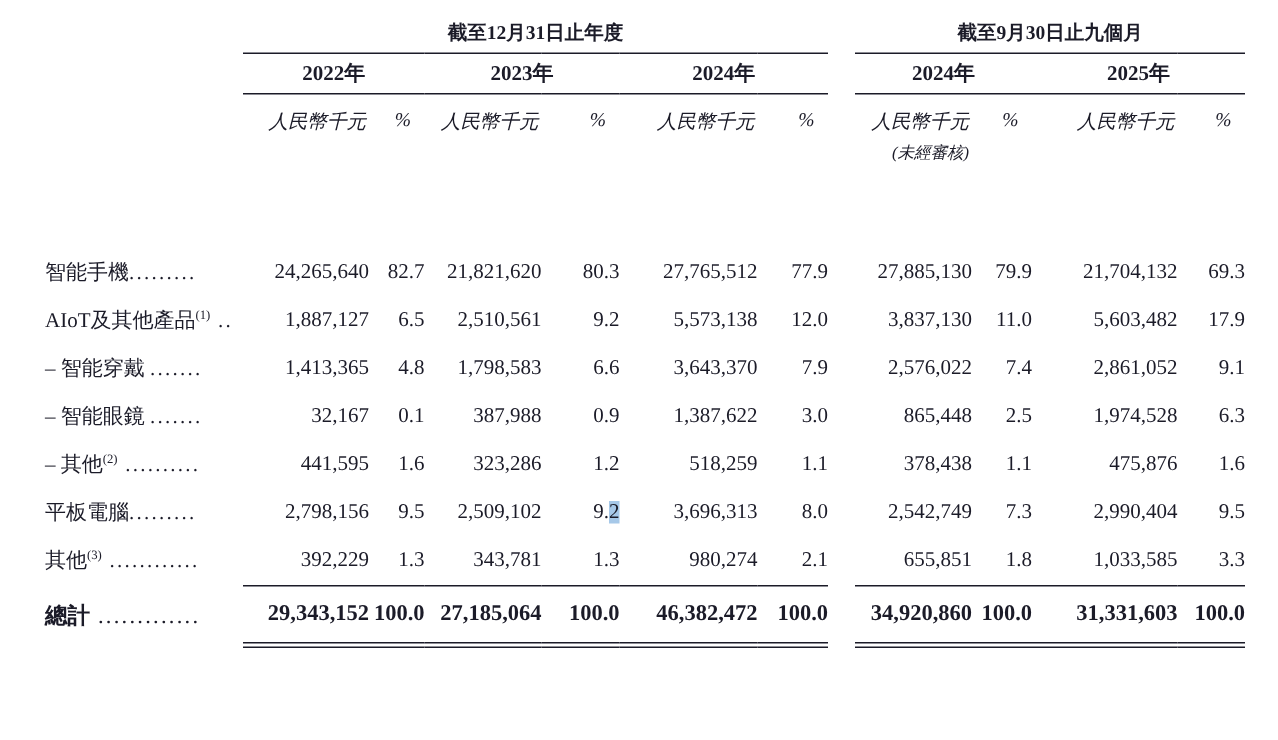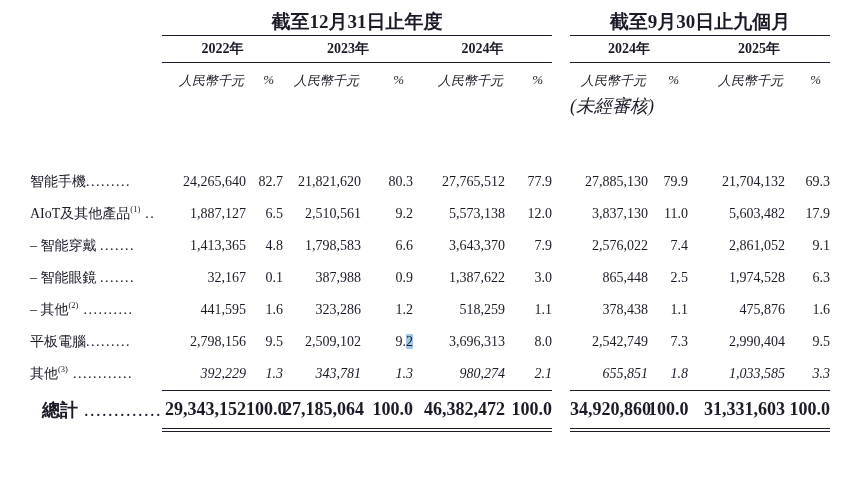--- a/index.html
+++ b/index.html
@@ -17,43 +17,43 @@
   table.fin{
     position:absolute;left:30px;top:8px;
     width:800px;
     border-collapse:collapse;
     table-layout:fixed;
     color:#1b1b28;
   }
   td{padding:0;white-space:nowrap;overflow:visible;}
   
   .group-title-cell{
-    text-align:center;font-weight:bold;font-size:19px;
+    text-align:center;font-weight:bold;font-size:13px;
     height:27px;vertical-align:middle;
     border-bottom:1.5px solid #1b1b28;
   }
   .year-cell{
     text-align:center;font-weight:bold;font-size:14px;
     height:26px;vertical-align:middle;
     border-bottom:1.5px solid #1b1b28;
   }
   .sub-row td{height:94px;vertical-align:top;padding-top:9px;font-size:13px;}
   .sub-amt{text-align:right;font-style:italic;padding-right:2px;}
   .sub-pct{text-align:right;font-style:italic;padding-right:9px;}
-  .unaudited{font-style:italic;text-align:right;padding-top:4px;font-size:18px;}
+  .unaudited{font-style:italic;text-align:right;padding-top:4px;font-size:11px;}
   
   .data-row td{height:32px;font-size:14px;vertical-align:middle;}
   .label-cell{text-align:left;font-size:14px;margin-left:31px;}
   .dots{letter-spacing:1.5px;}
   sup{font-size:8.5px;vertical-align:super;line-height:0;}
   .amt{text-align:right;}
   .pct{text-align:right;}
   .gap{border:none !important;}
-  .last-data-row td.amt,.last-data-row td.pct{border-bottom:1px solid #1b1b28;font-style:italic;}
-  .total-row td{height:37px;font-size:18px;vertical-align:middle;text-align:right;}
+  .last-data-row td.amt,.last-data-row td.pct{border-bottom:1px solid #1b1b28;}
+  .total-row td{height:37px;font-size:15px;vertical-align:middle;}
   .total-row td.amt,.total-row td.pct{
     font-weight:bold;
     border-bottom:4px double #1b1b28;
   }
   .total-row .label-cell{font-weight:bold;}
   .total-row .dots{font-weight:normal;letter-spacing:1.5px;}
   .hl{background:#a6c8e8;}
 </style>
 </head>
 <body>

